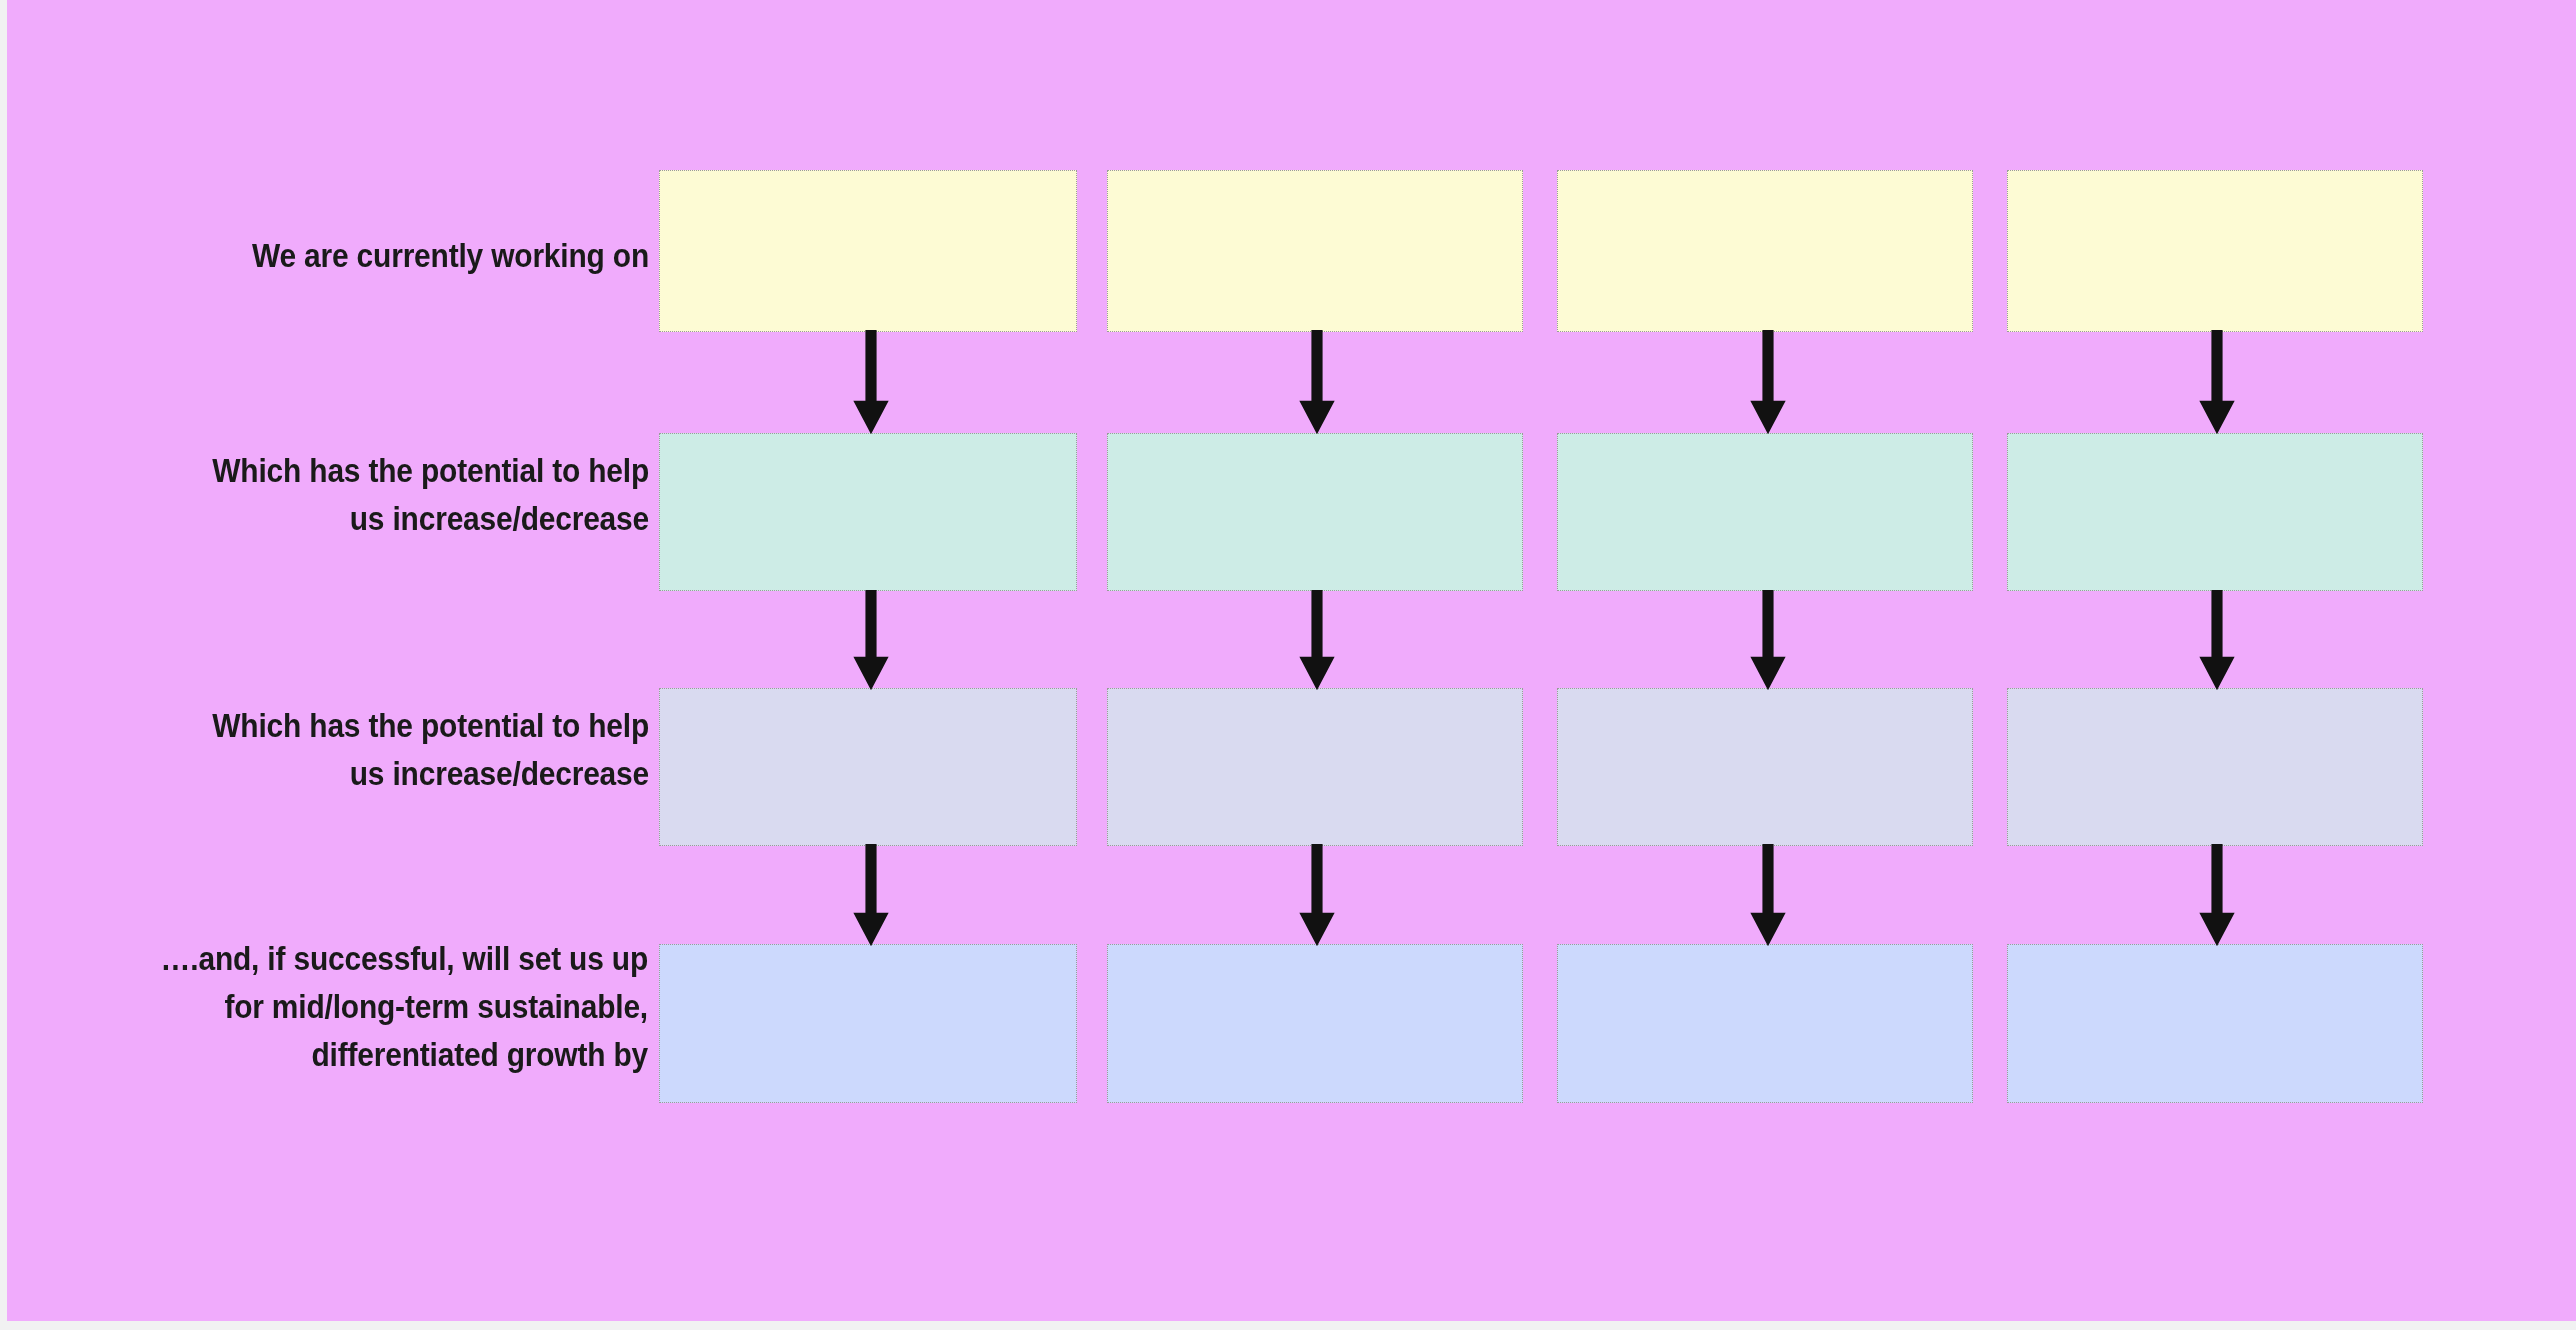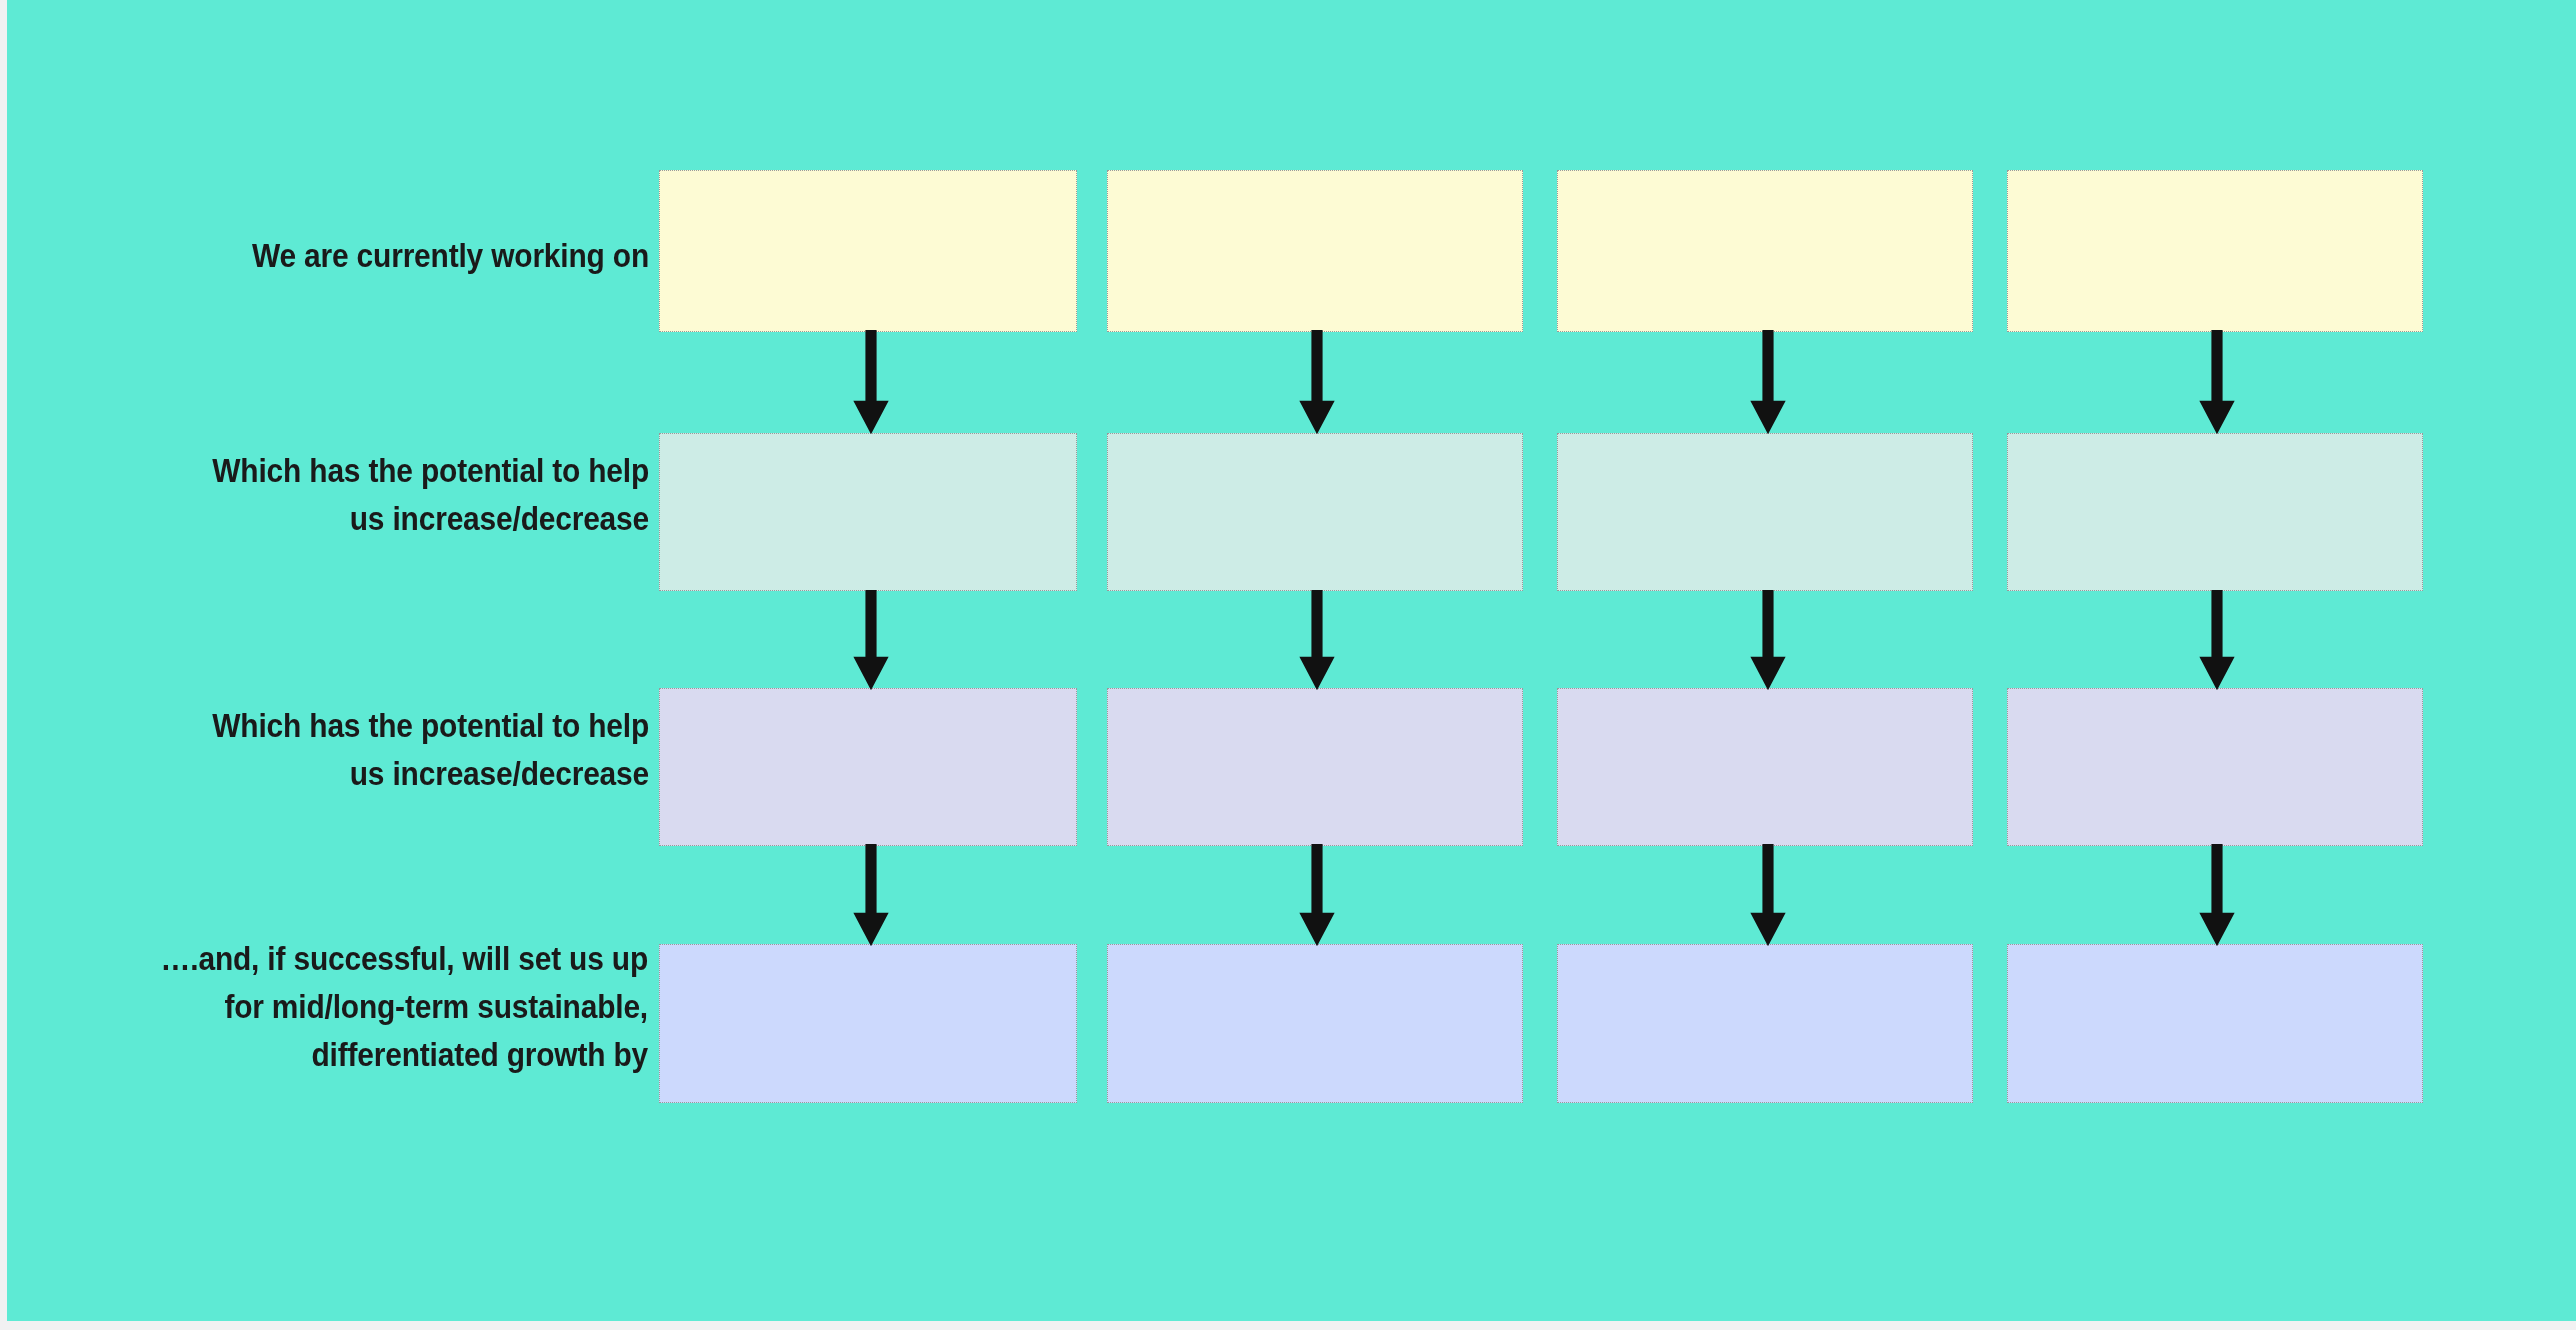--- a/index.html
+++ b/index.html
@@ -8,21 +8,21 @@
     padding: 0;
     background: #f2f2f2;
   }
   body {
     font-family: "Liberation Sans", sans-serif;
   }
   #canvas {
     position: relative;
     width: 2576px;
     height: 1331px;
-    background: #5eead4;
+    background: #f0abfc;
     overflow: hidden;
   }
   
   .gutter-left {
     position: absolute;
     left: 0; top: 0;
     width: 6.5px; height: 1331px;
     background: #f1f1f2;
   }
   .gutter-bottom {

